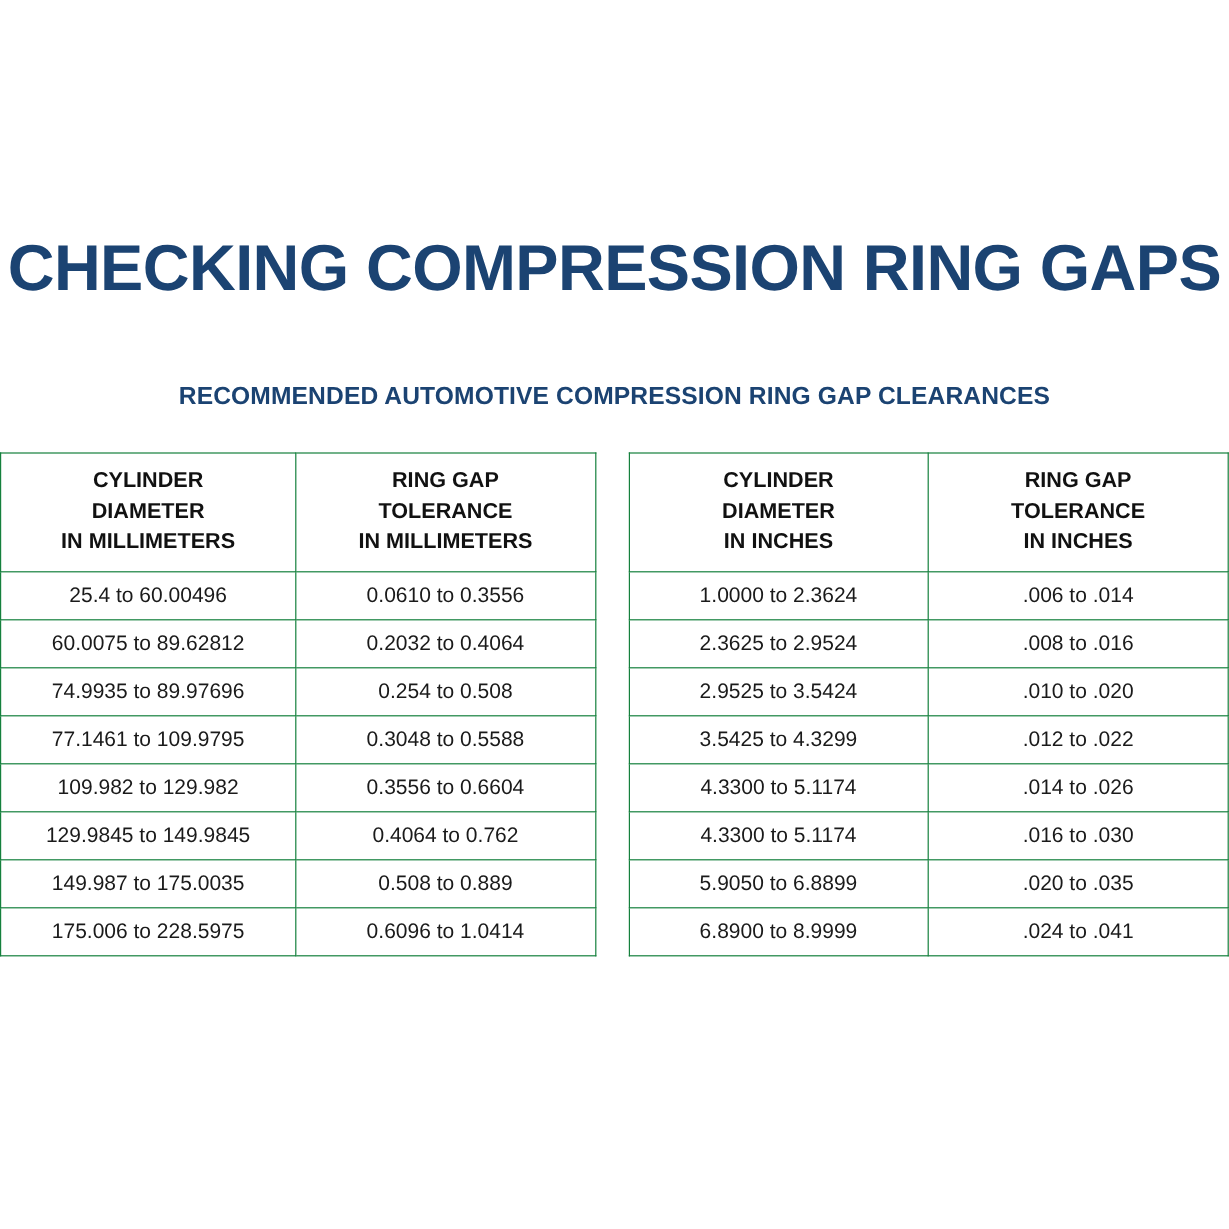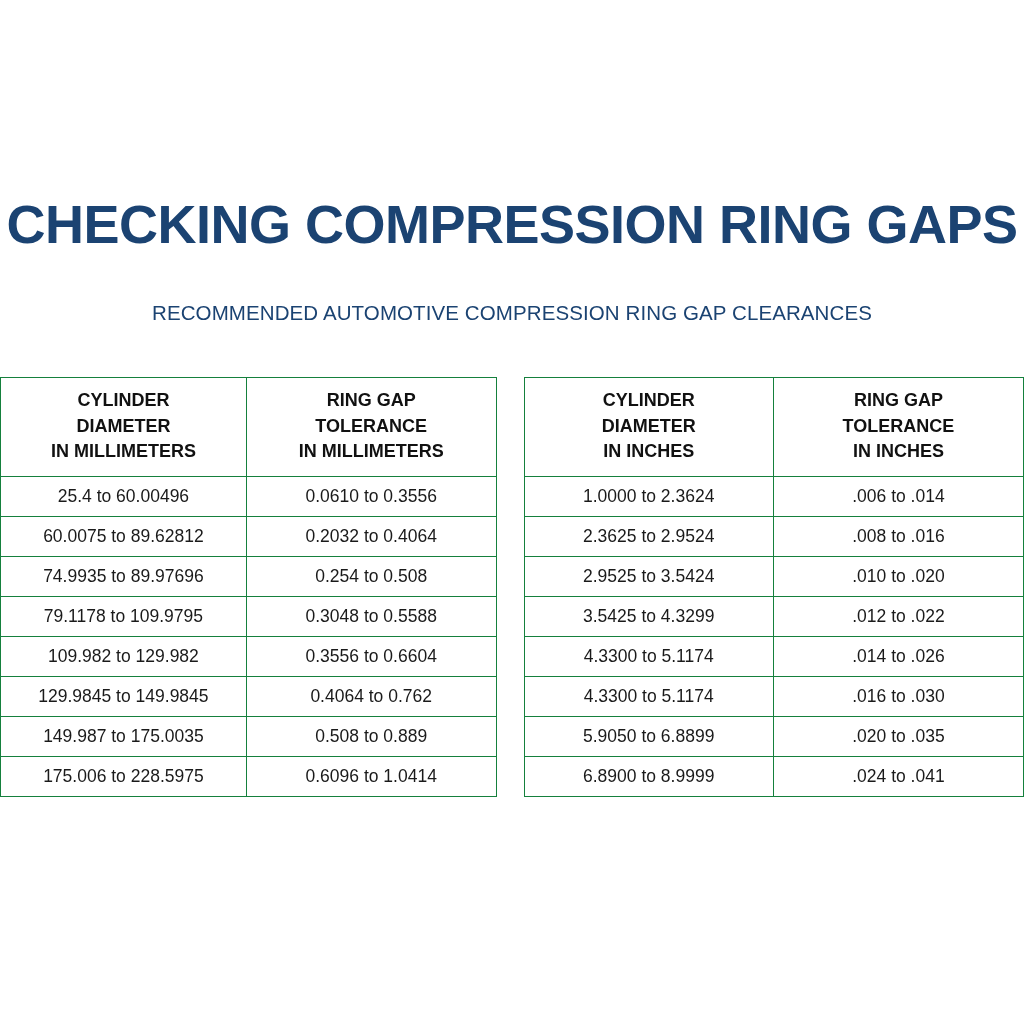--- a/index.html
+++ b/index.html
@@ -29,26 +29,26 @@
     width: 1024px;
     text-align: center;
     font-size: 54px;
     font-weight: bold;
     letter-spacing: -0.5px;
     color: #1b4372;
     line-height: 1.05;
   }
   .subtitle {
     position: absolute;
-    top: 301px;
+    top: 319px;
     left: 0;
     width: 1024px;
     text-align: center;
     font-size: 20.5px;
-    font-weight: normal;
+    font-weight: bold;
     letter-spacing: 0.1px;
     color: #1b4372;
   }
   .tables {
     position: absolute;
     top: 377px;
     left: 0;
     width: 1024px;
     display: flex;
     justify-content: center;
@@ -116,21 +116,21 @@
         </tr>
         <tr>
           <td>60.0075 to 89.62812</td>
           <td>0.2032 to 0.4064</td>
         </tr>
         <tr>
           <td>74.9935 to 89.97696</td>
           <td>0.254 to 0.508</td>
         </tr>
         <tr>
-          <td>79.1178 to 109.9795</td>
+          <td>77.1461 to 109.9795</td>
           <td>0.3048 to 0.5588</td>
         </tr>
         <tr>
           <td>109.982 to 129.982</td>
           <td>0.3556 to 0.6604</td>
         </tr>
         <tr>
           <td>129.9845 to 149.9845</td>
           <td>0.4064 to 0.762</td>
         </tr>

